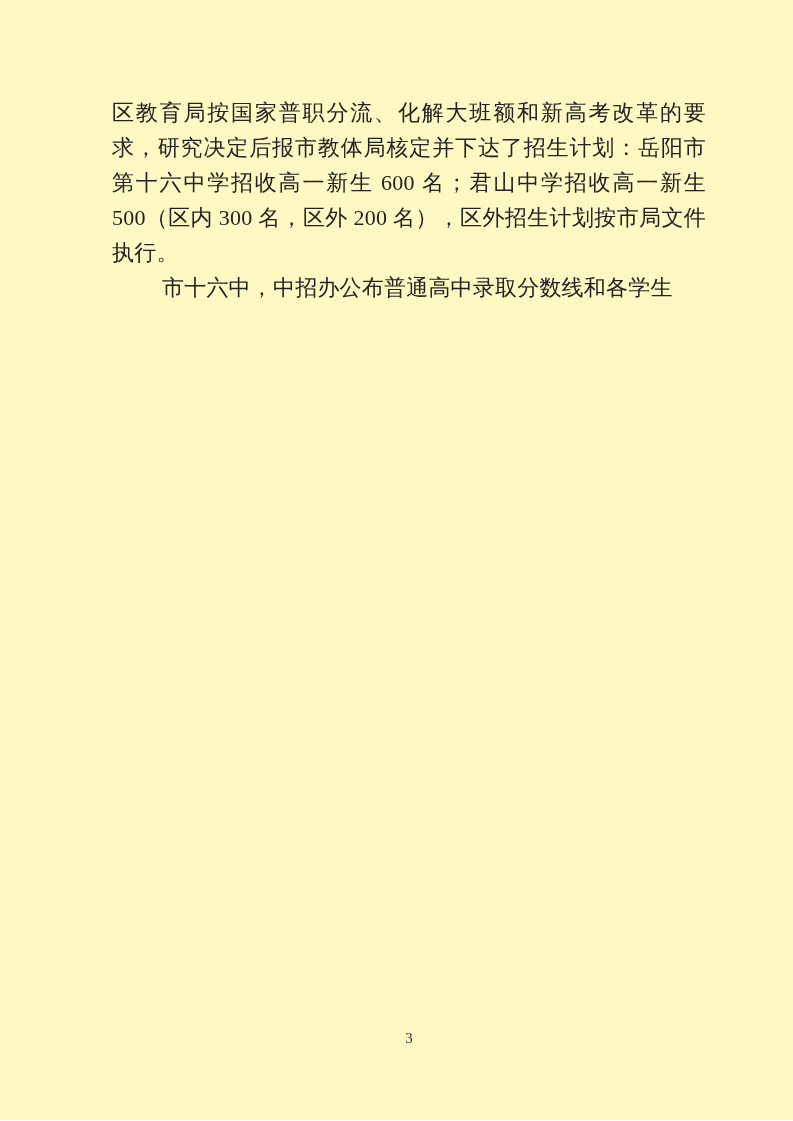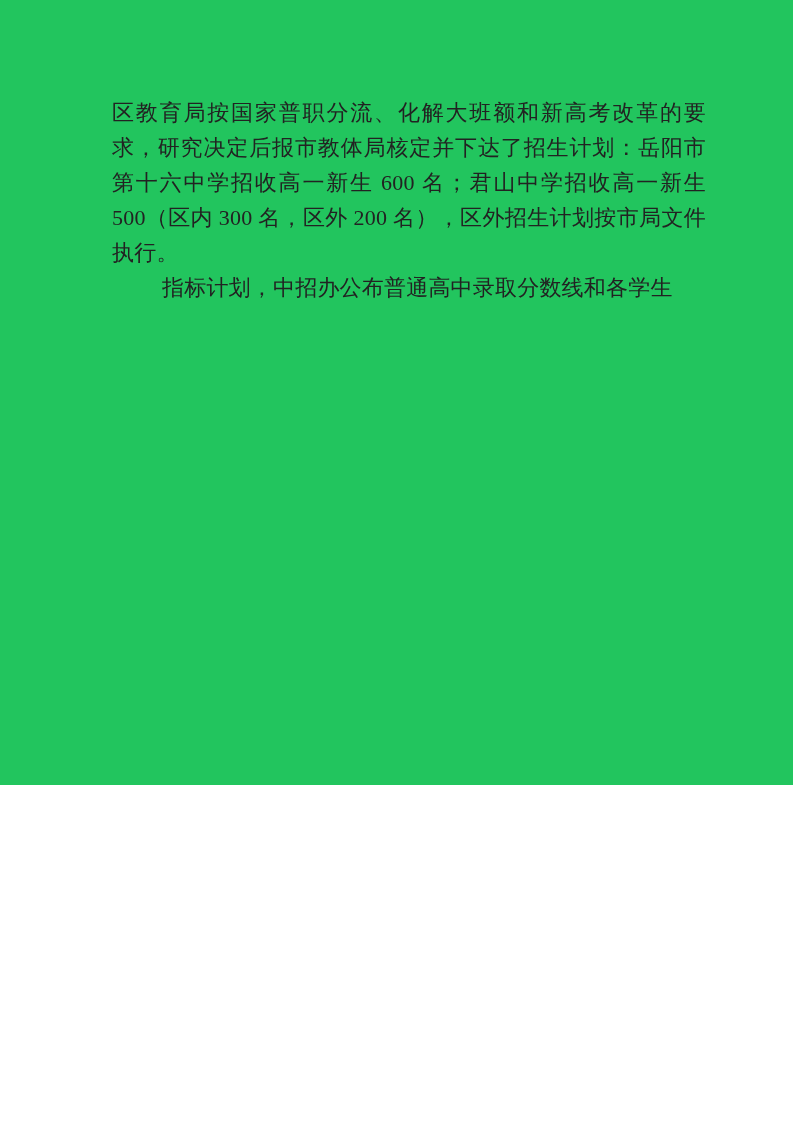--- a/index.html
+++ b/index.html
@@ -3,22 +3,22 @@
 <meta charset="utf-8">
 <style>
   html, body {
     margin: 0;
     padding: 0;
     background: #ffffff;
   }
   .page {
     position: relative;
     width: 793px;
-    height: 785px;
-    background: #22c55e;
+    height: 1120px;
+    background: #fef9c3;
     overflow: hidden;
     font-family: "Liberation Serif", "DejaVu Serif", serif;
   }
   .content {
     position: absolute;
     left: 112px;
     top: 95px;
     width: 594px;
     font-size: 22px;
     line-height: 35px;
@@ -53,16 +53,16 @@
     line-height: 20px;
     color: #333333;
   }
 </style>
 </head>
 <body>
 
 <div class="page">
   <div class="content">
     <p class="para no-indent"><span>区教育局按国家普职分流、化解大班额和新高考改革的要求，研究决定后报市教体局核定并下达了招生计划：岳阳市第十六中学招收高一新生 600 名；君山中学招收高一新生 500（区内 300 名，区外 200 名），区外招生计划按市局文件执行。</span></p>
-    <p class="para indent"><span>指标计划，中招办公布普通高中录取分数线和各学生</span></p>
+    <p class="para indent"><span>市十六中，中招办公布普通高中录取分数线和各学生</span></p>
   </div>
   <div class="footer">3</div>
 </div>
 
 </body></html>

